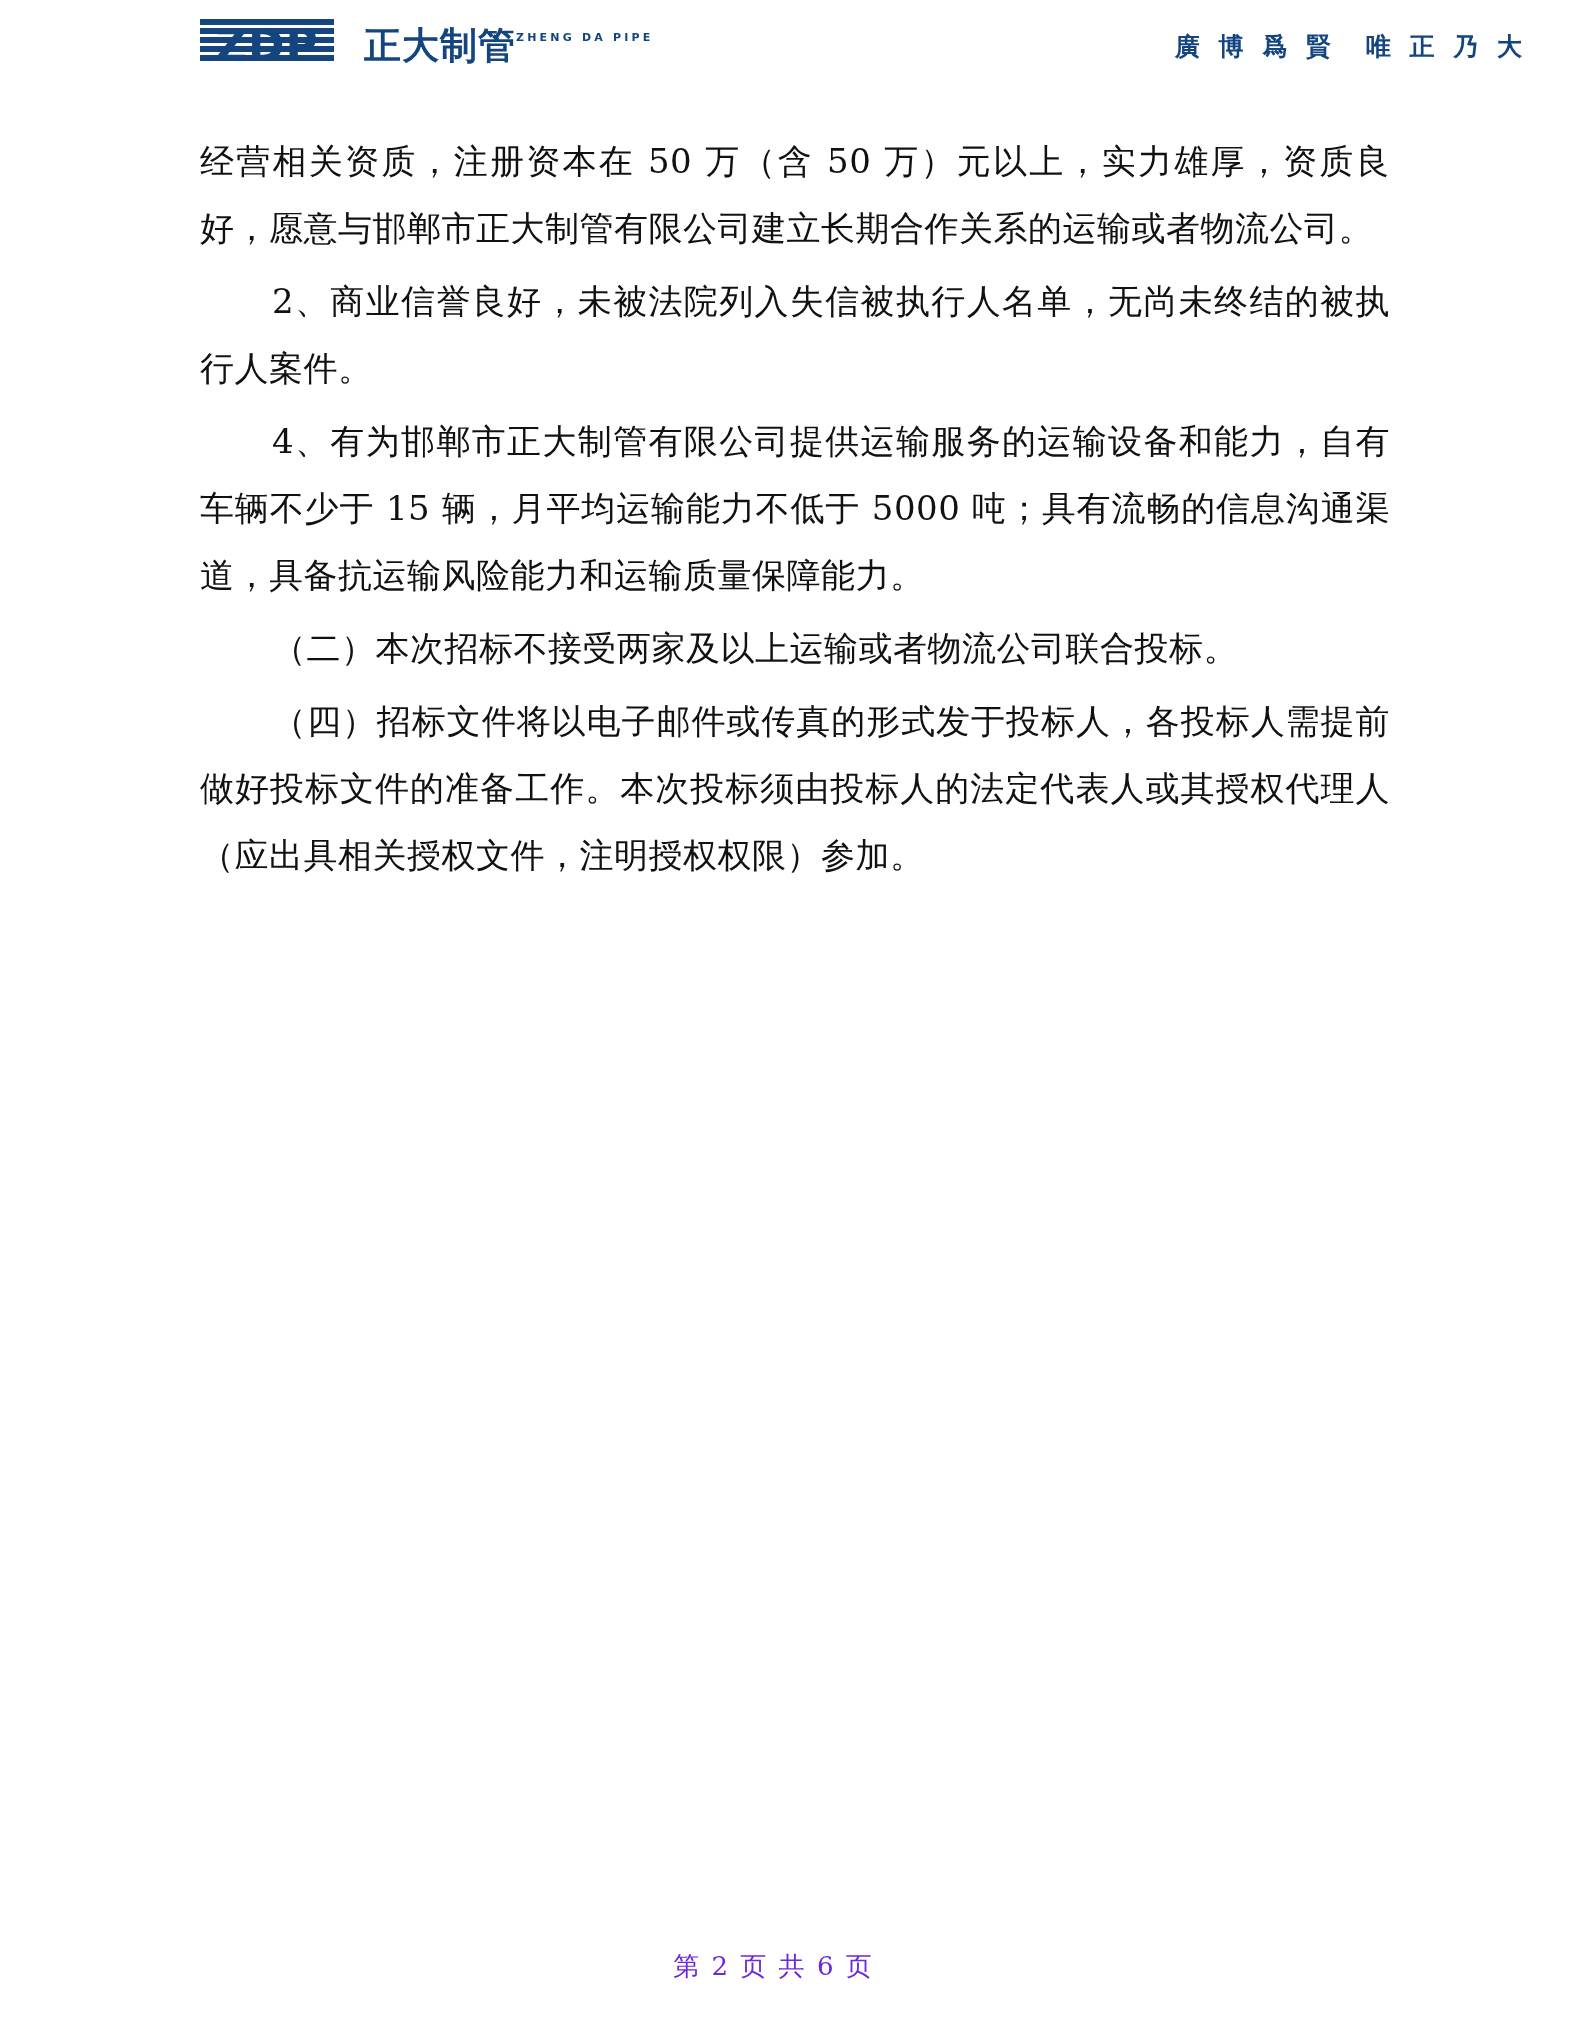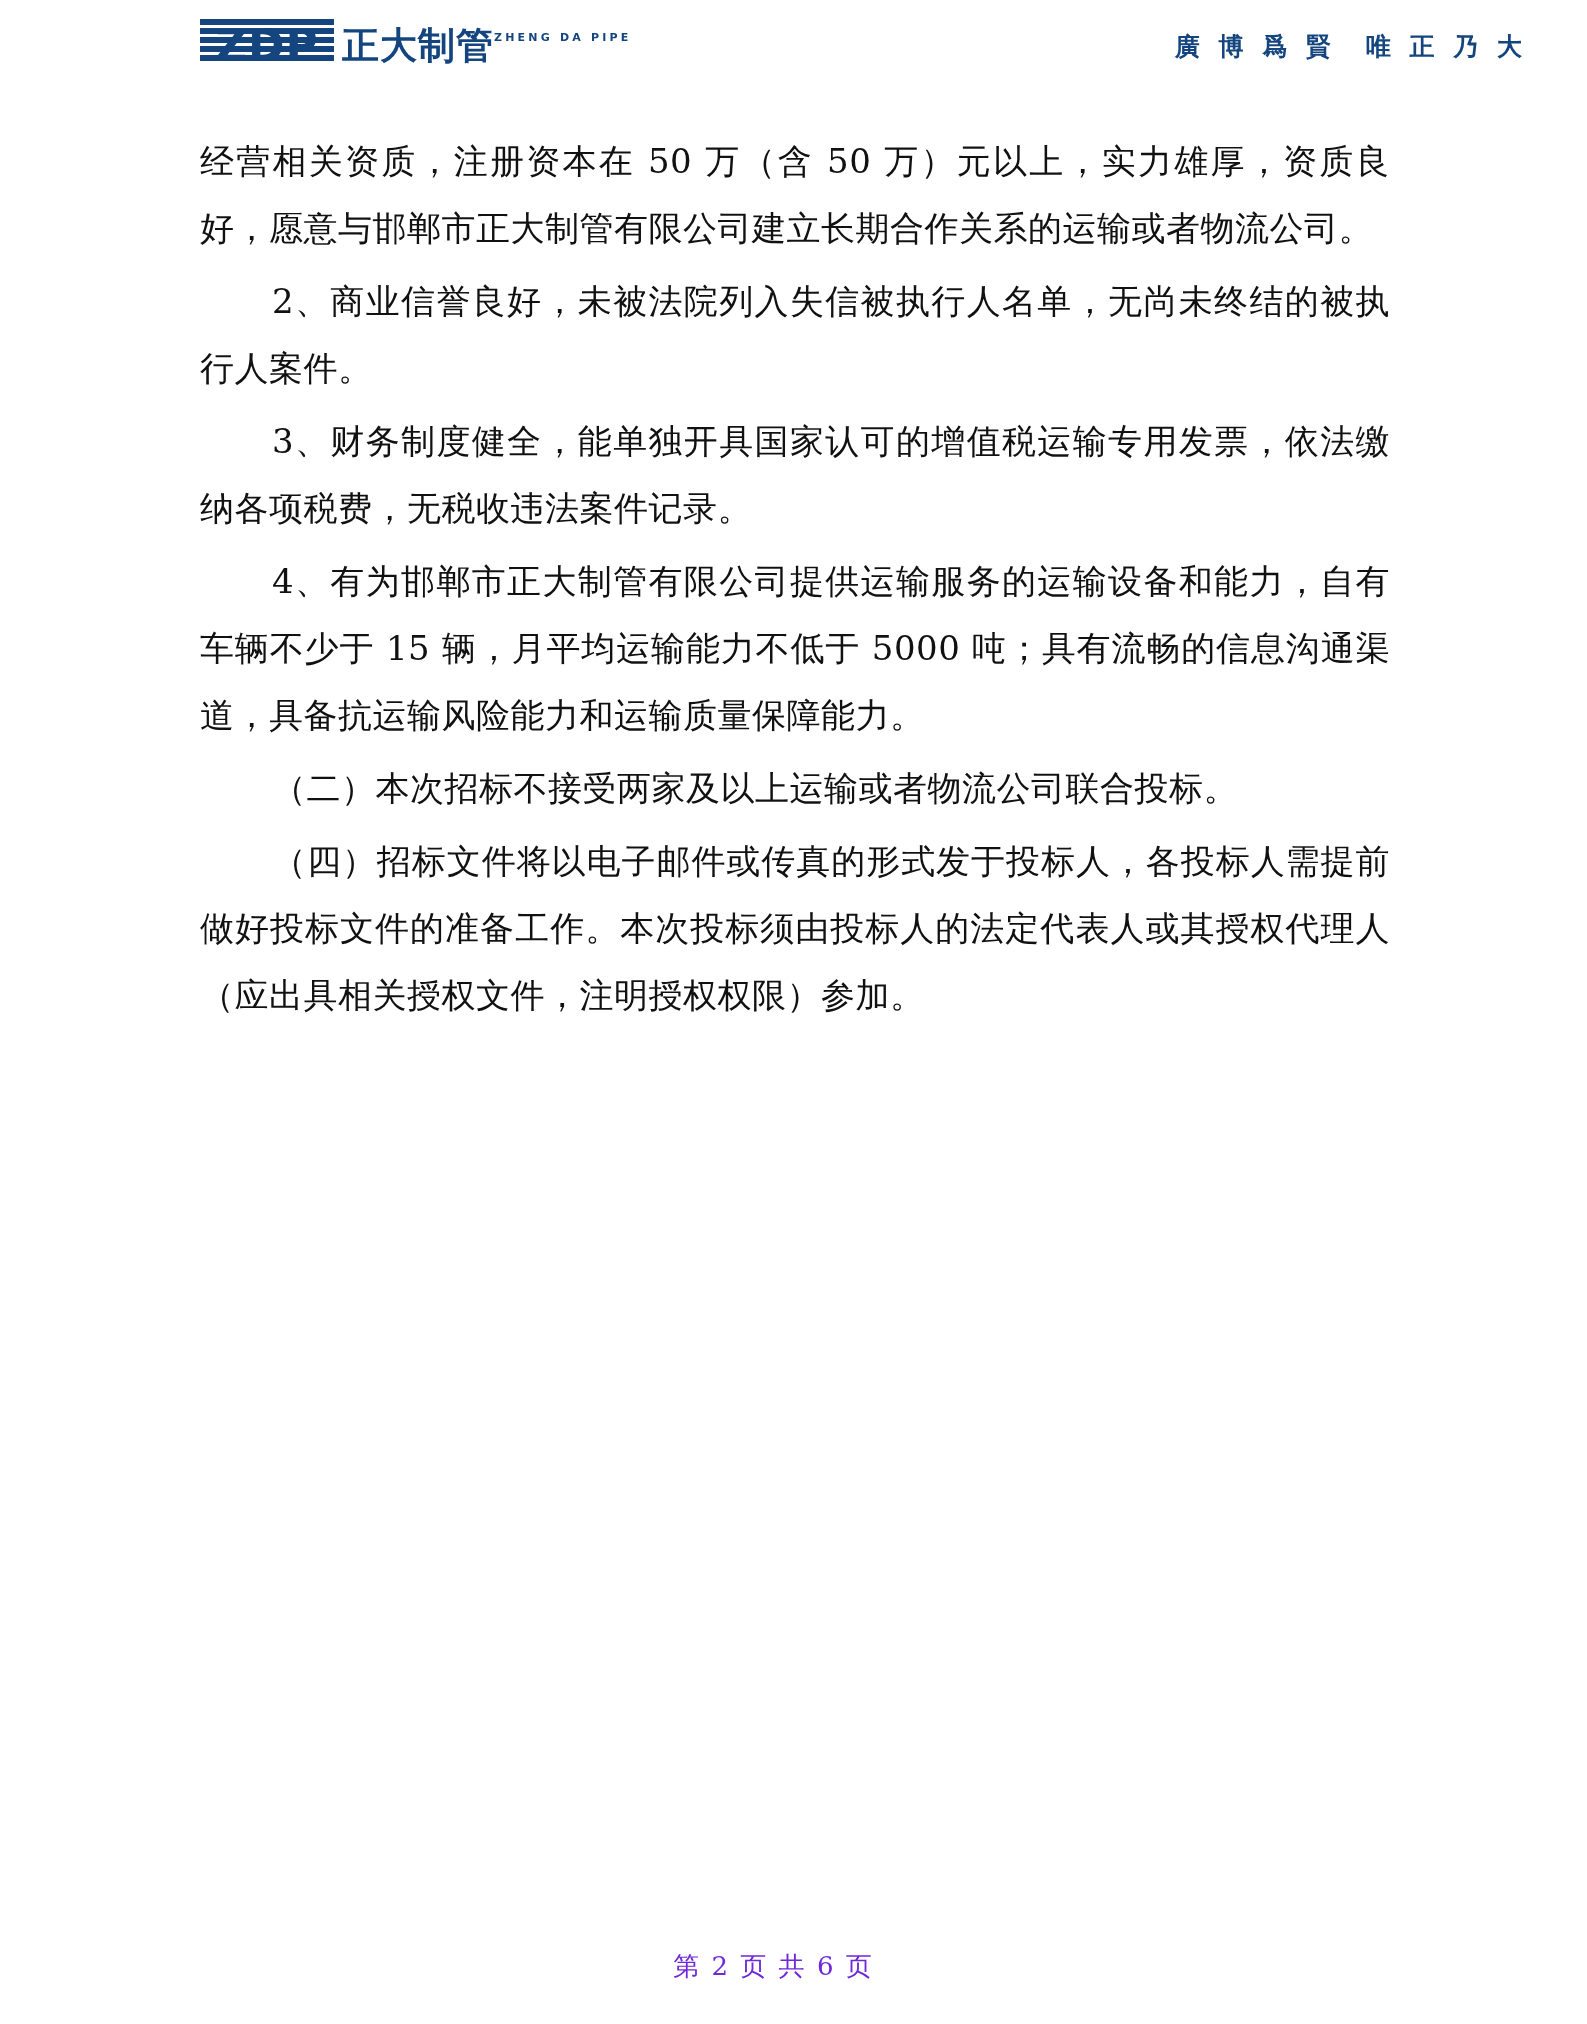--- a/index.html
+++ b/index.html
@@ -34,21 +34,21 @@
     display: flex;
     align-items: center;
     justify-content: space-between;
     padding: 0 60px 0 200px;
     box-sizing: border-box;
   }
 
   .brand {
     display: flex;
     align-items: center;
-    gap: 2px;
+    gap: 24px;
   }
 
   .zdp-mark {
     position: relative;
     width: 134px;
     height: 62px;
     display: flex;
     flex-direction: column;
     justify-content: center;
     align-items: center;
@@ -161,21 +161,20 @@
         <div class="brand-cn">正大制管</div>
         <div class="brand-en">ZHENG DA PIPE</div>
       </div>
     </div>
     <div class="slogan">廣 博 爲 賢　唯 正 乃 大</div>
   </div>
 
   <div class="content">
     <p class="para">经营相关资质，注册资本在 50 万（含 50 万）元以上，实力雄厚，资质良好，愿意与邯郸市正大制管有限公司建立长期合作关系的运输或者物流公司。</p>
     <p class="para indent">2、商业信誉良好，未被法院列入失信被执行人名单，无尚未终结的被执行人案件。</p>
-    <p class="para indent">3、财务制度健全，能单独开具国家认可的增值税运输专用发票，依法缴纳各项税费，无税收违法案件记录。</p>
     <p class="para indent">4、有为邯郸市正大制管有限公司提供运输服务的运输设备和能力，自有车辆不少于 15 辆，月平均运输能力不低于 5000 吨；具有流畅的信息沟通渠道，具备抗运输风险能力和运输质量保障能力。</p>
     <p class="para indent">（二）本次招标不接受两家及以上运输或者物流公司联合投标。</p>
     <p class="para indent">（四）招标文件将以电子邮件或传真的形式发于投标人，各投标人需提前做好投标文件的准备工作。本次投标须由投标人的法定代表人或其授权代理人（应出具相关授权文件，注明授权权限）参加。</p>
   </div>
 
   <div class="footer">第 2 页 共 6 页</div>
 
 </div>
 
 </body></html>

